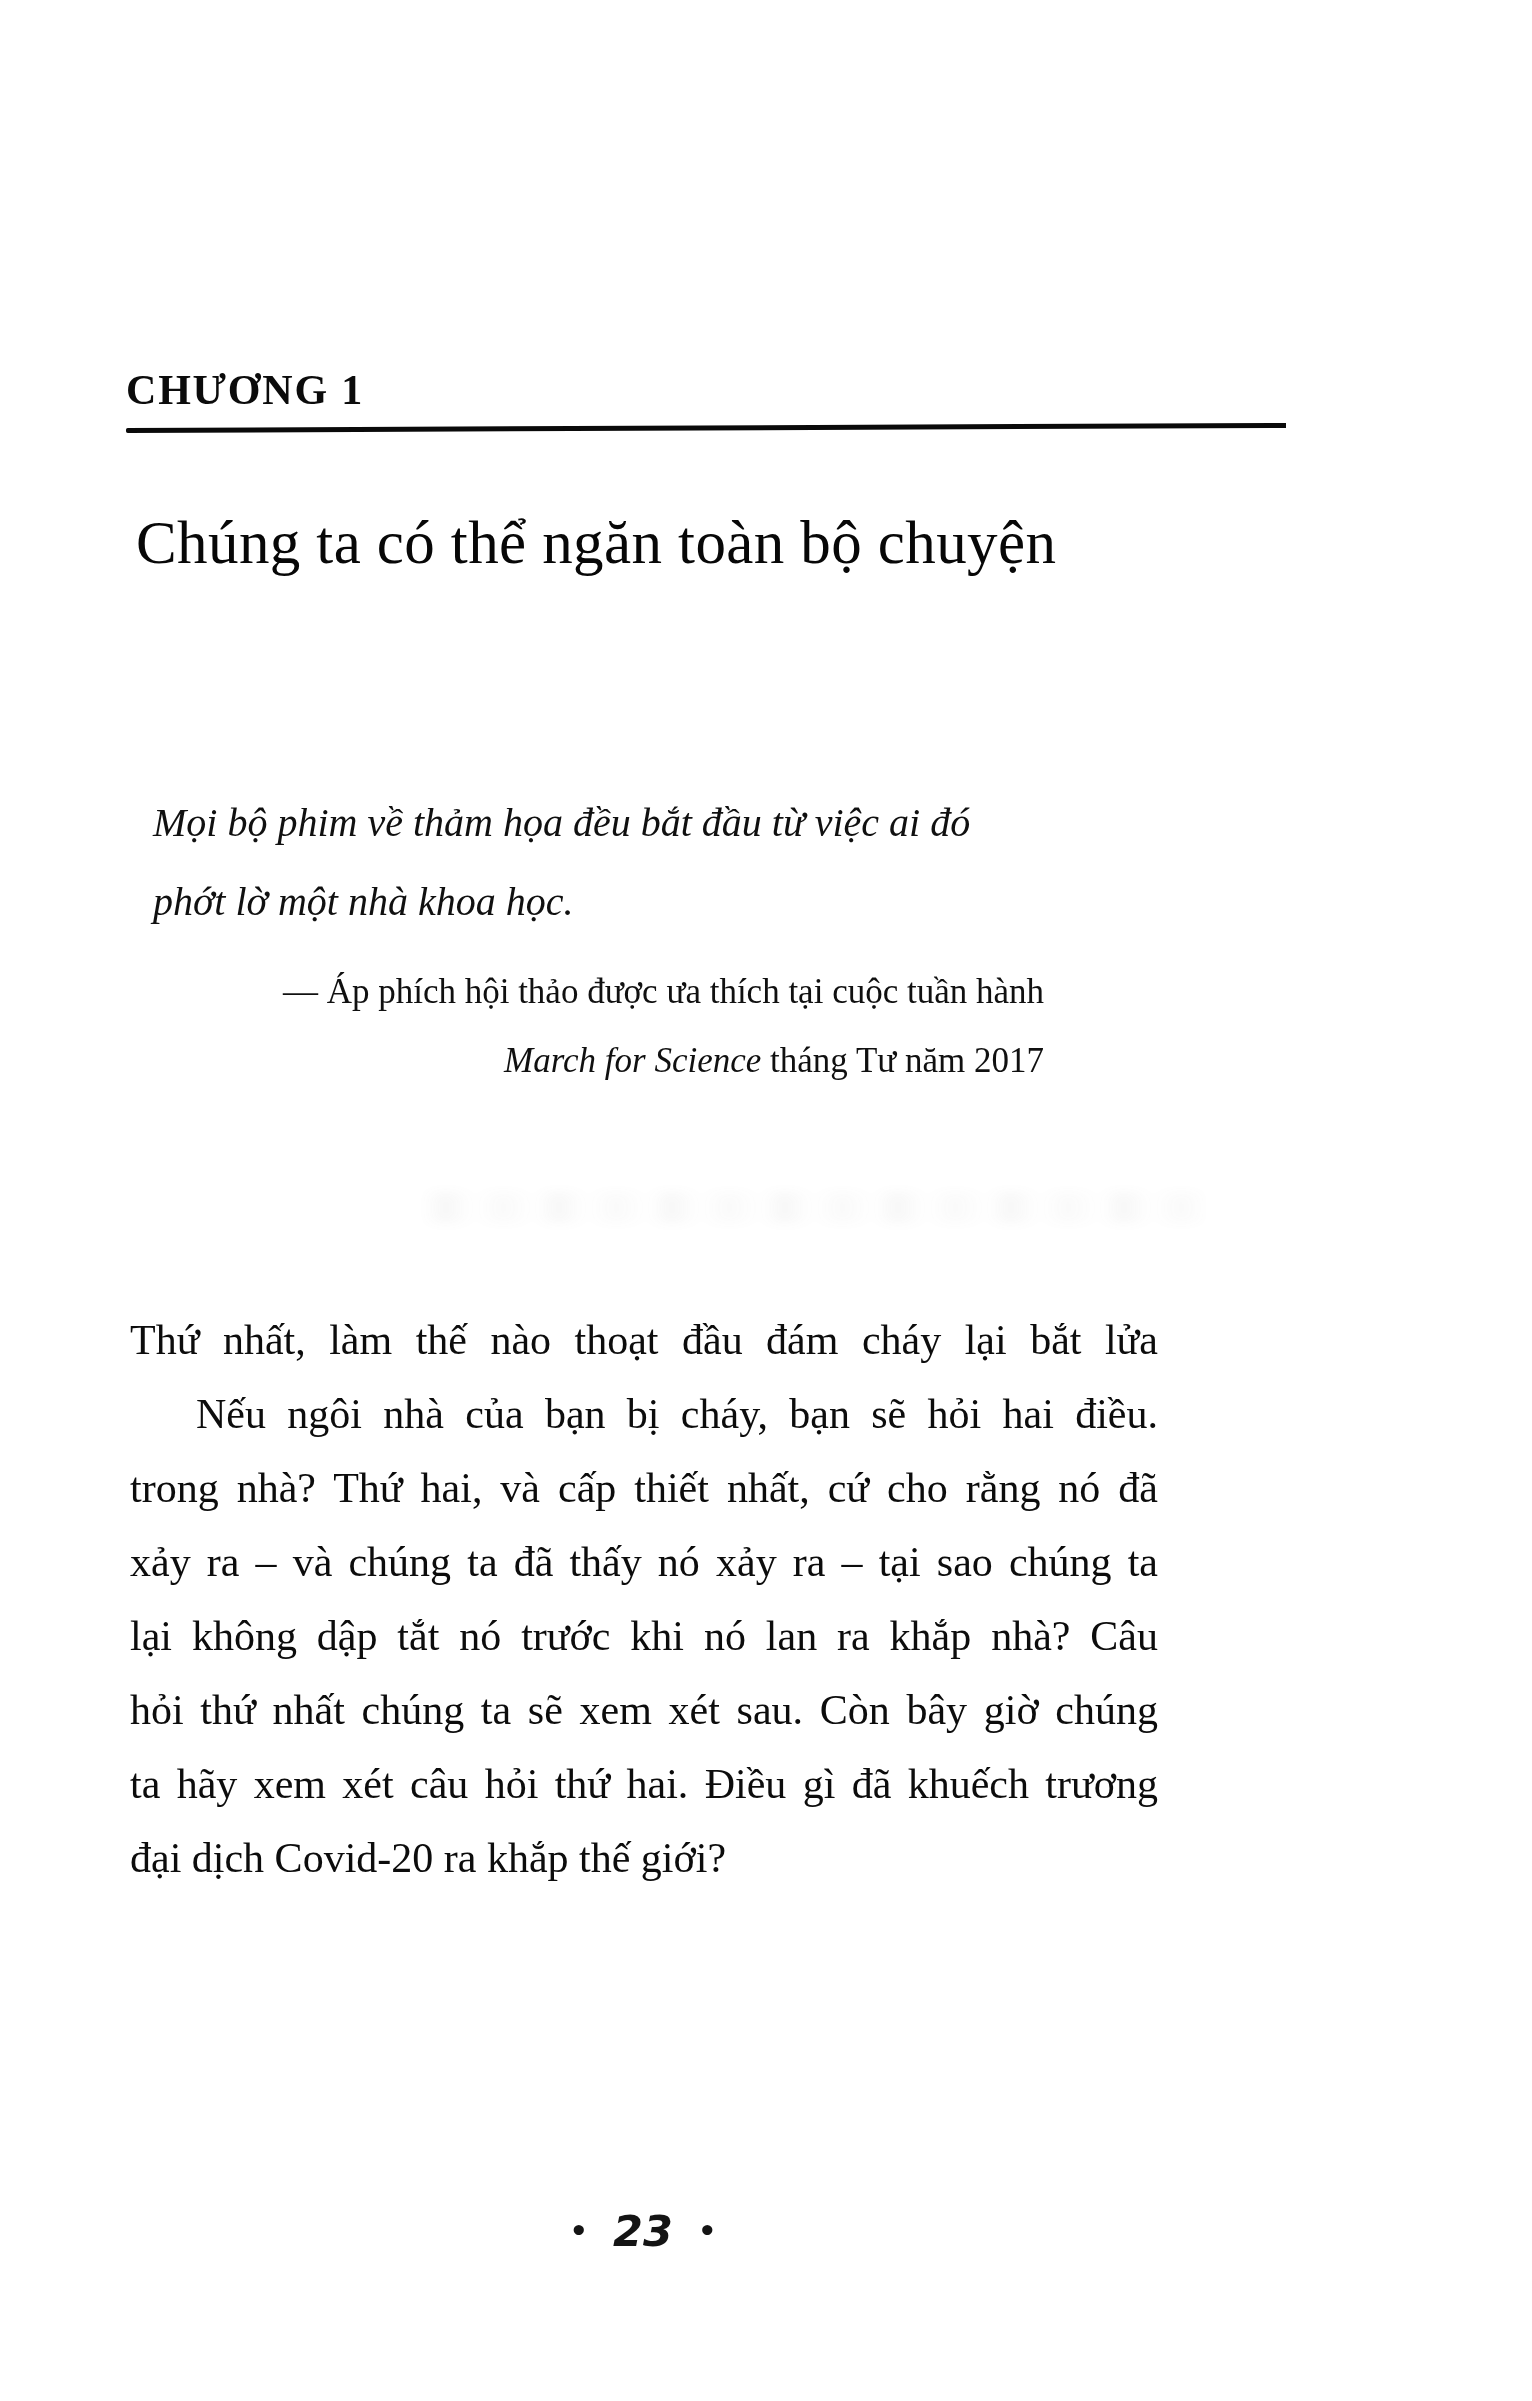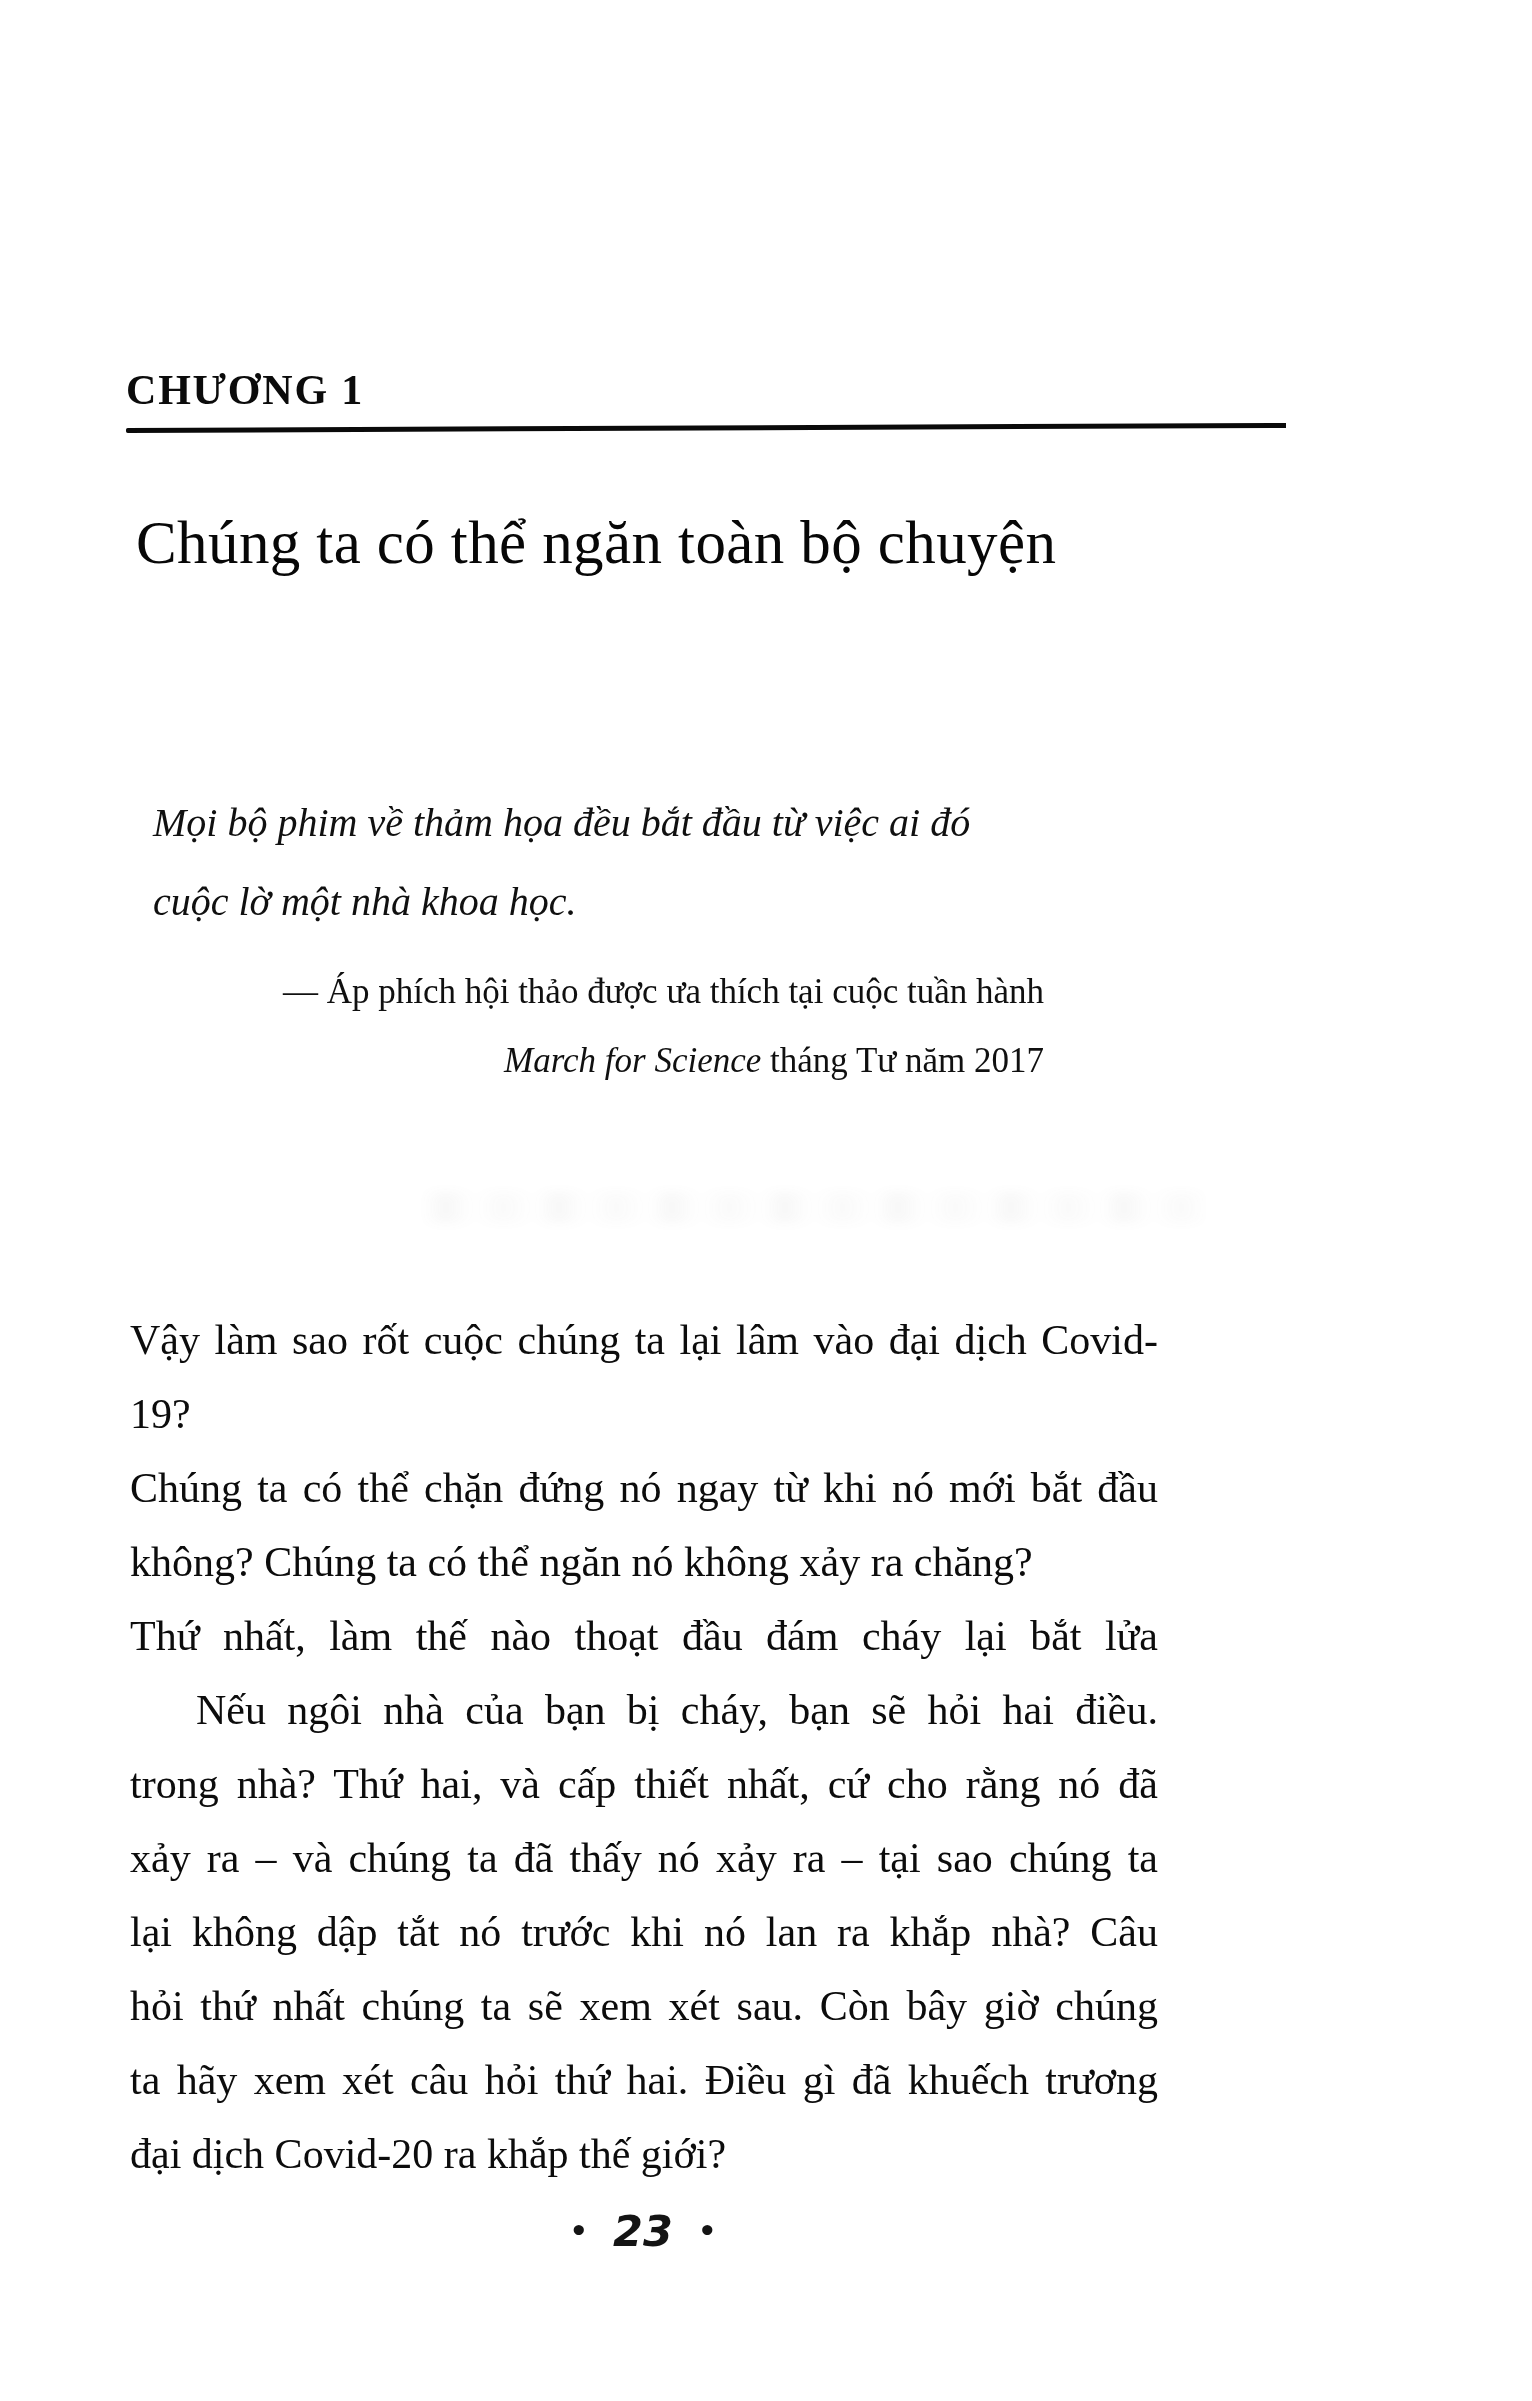--- a/index.html
+++ b/index.html
@@ -136,36 +136,31 @@
   <div class="chapter">CHƯƠNG 1</div>
 
   <div class="rule"></div>
 
   <h1 class="title">
     <span class="tline">Chúng ta có thể ngăn toàn bộ chuyện</span>
   </h1>
 
   <div class="epigraph">
     <span class="eline">Mọi bộ phim về thảm họa đều bắt đầu từ việc ai đó</span>
-    <span class="eline">cuộc lờ một nhà khoa học.</span>
+    <span class="eline">phớt lờ một nhà khoa học.</span>
   </div>
 
   <div class="attribution">
     <div>— Áp phích hội thảo được ưa thích tại cuộc tuần hành</div>
     <div><span class="it">March for Science</span><span> tháng Tư năm 2017</span></div>
   </div>
 
   <div class="ghost"></div>
 
   <div class="body">
-    <div>
-      <span class="bline just">Vậy làm sao rốt cuộc chúng ta lại lâm vào đại dịch Covid-19?</span>
-      <span class="bline just">Chúng ta có thể chặn đứng nó ngay từ khi nó mới bắt đầu</span>
-      <span class="bline lastline">không? Chúng ta có thể ngăn nó không xảy ra chăng?</span>
-    </div>
     <div>
       <span class="bline just">Thứ nhất, làm thế nào thoạt đầu đám cháy lại bắt lửa</span>
       <span class="bline just indent">Nếu ngôi nhà của bạn bị cháy, bạn sẽ hỏi hai điều.</span>
       <span class="bline just">trong nhà? Thứ hai, và cấp thiết nhất, cứ cho rằng nó đã</span>
       <span class="bline just">xảy ra – và chúng ta đã thấy nó xảy ra – tại sao chúng ta</span>
       <span class="bline just">lại không dập tắt nó trước khi nó lan ra khắp nhà? Câu</span>
       <span class="bline just">hỏi thứ nhất chúng ta sẽ xem xét sau. Còn bây giờ chúng</span>
       <span class="bline just">ta hãy xem xét câu hỏi thứ hai. Điều gì đã khuếch trương</span>
       <span class="bline lastline">đại dịch Covid-20 ra khắp thế giới?</span>
     </div>

